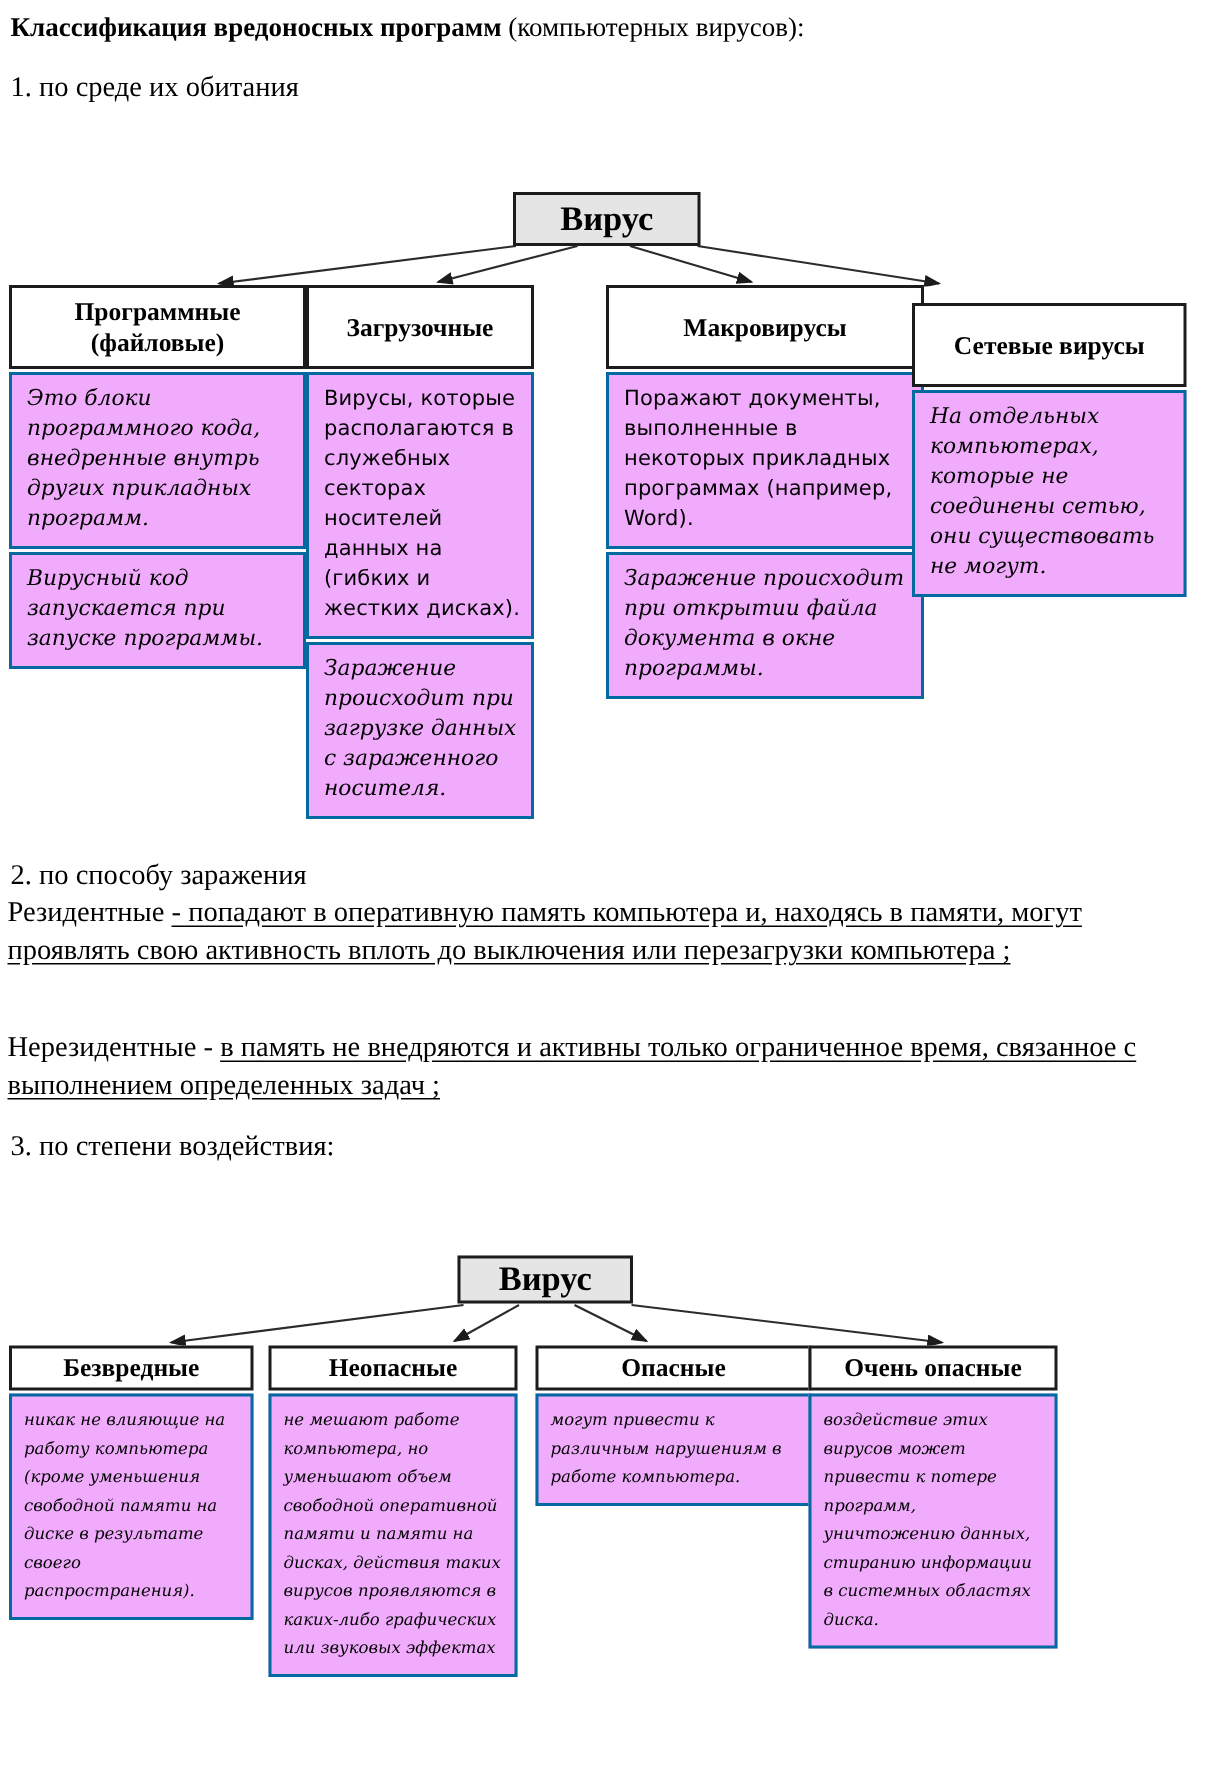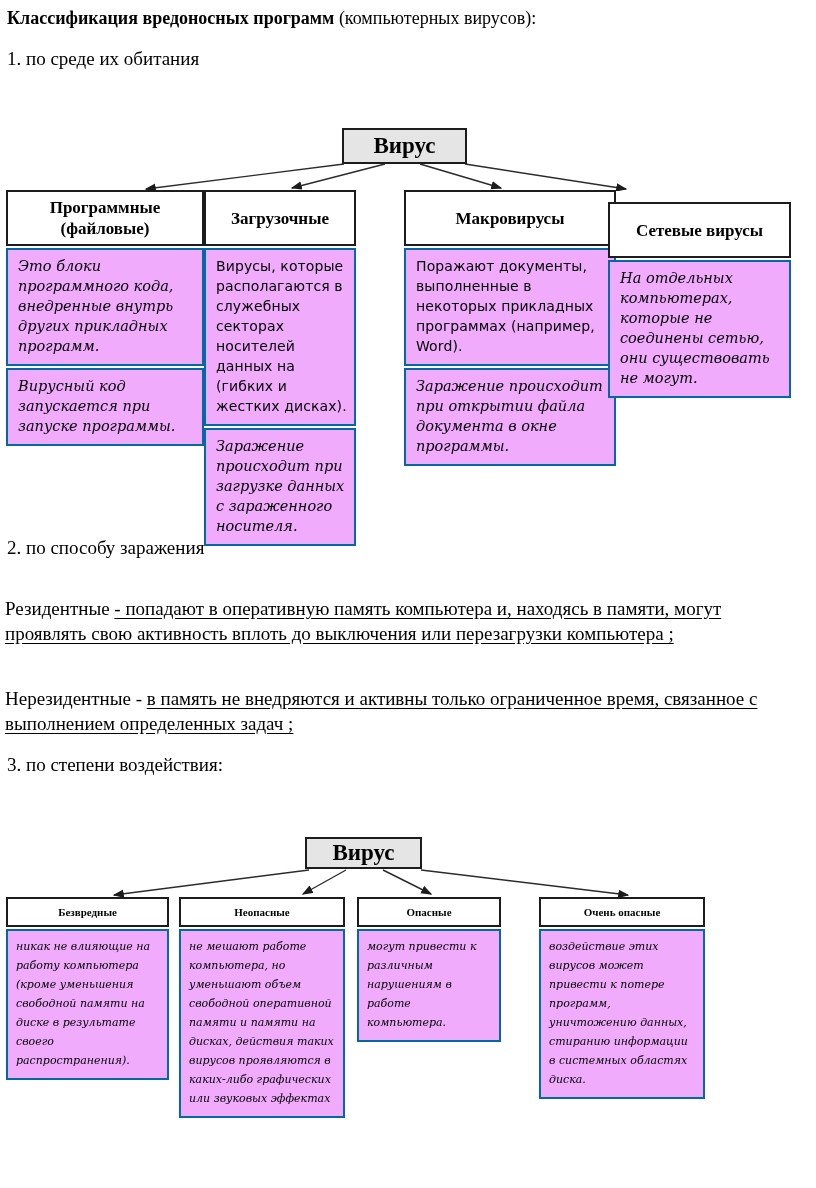--- a/index.html
+++ b/index.html
@@ -23,21 +23,21 @@
   }
   .arrows { position:absolute; left:0; }
   .col { position:absolute; }
   .hdr {
     border:2px solid #1c1c1c; background:#fff;
     display:flex; align-items:center; justify-content:center; text-align:center;
     font-weight:bold; font-family:"Liberation Serif", serif;
     padding:2px 4px;
   }
   .d1 .hdr { min-height:56px; font-size:17px; line-height:21px; }
-  .d2 .hdr { min-height:30px; font-size:11px; line-height:20px; }
+  .d2 .hdr { min-height:30px; font-size:17px; line-height:20px; }
   .cell {
     border:2px solid #0369a1; background:#f0abfc; margin-top:2px;
     padding:6px 6px 8px 10px;
   }
   .t-italic { font-style:italic; font-family:"DejaVu Serif", serif; font-size:14.5px; line-height:20px; }
   .d2 .t-italic { font-size:11px; line-height:19px; padding:6px 6px 8px 8px; }
   .t-plain { font-family:"DejaVu Sans", sans-serif; font-size:14px; line-height:20px; letter-spacing:0.1px; }
   .mh150 { min-height:150px; }
 </style>
 </head>
@@ -81,21 +81,21 @@
       <div class="cell t-plain">Поражают документы, выполненные в некоторых прикладных программах (например, Word).</div>
       <div class="cell t-italic">Заражение происходит при открытии файла документа в окне программы.</div>
     </div>
 
     <div class="col" style="left:608px; top:190px; width:183px;margin-top:12px;">
       <div class="hdr">Сетевые вирусы</div>
       <div class="cell t-italic">На отдельных компьютерах, которые не соединены сетью, они существовать не могут.</div>
     </div>
   </div>
 
-  <div class="section-label" style="top:536px;">2. по способу заражения</div>
+  <div class="section-label" style="top:572px;">2. по способу заражения</div>
 
   <div class="para" style="top:596px;"><span>Резидентные </span><span class="ul">- попадают в оперативную память компьютера и, находясь в памяти, могут проявлять свою активность вплоть до выключения или перезагрузки компьютера ;</span></div>
 
   <div class="para" style="top:686px;"><span>Нерезидентные - </span><span class="ul">в память не внедряются и активны только ограниченное время, связанное с выполнением определенных задач ;</span></div>
 
   <div class="section-label" style="top:753px;">3. по степени воздействия:</div>
 
   <div class="d2">
     <div class="root-box" style="left:305px; top:837px; width:117px; height:32px;">Вирус</div>
 
@@ -114,21 +114,21 @@
     <div class="col" style="left:6px; top:897px; width:163px;">
       <div class="hdr">Безвредные</div>
       <div class="cell t-italic">никак не влияющие на работу компьютера (кроме уменьшения свободной памяти на диске в результате своего распространения).</div>
     </div>
 
     <div class="col" style="left:179px; top:897px; width:166px;">
       <div class="hdr">Неопасные</div>
       <div class="cell t-italic">не мешают работе компьютера, но уменьшают объем свободной оперативной памяти и памяти на дисках, действия таких вирусов проявляются в каких-либо графических или звуковых эффектах</div>
     </div>
 
-    <div class="col" style="left:357px; top:897px; width:144px;">
+    <div class="col" style="left:357px; top:897px; width:184px;">
       <div class="hdr">Опасные</div>
       <div class="cell t-italic">могут привести к различным нарушениям в работе компьютера.</div>
     </div>
 
     <div class="col" style="left:539px; top:897px; width:166px;">
       <div class="hdr">Очень опасные</div>
       <div class="cell t-italic">воздействие этих вирусов может привести к потере программ, уничтожению данных, стиранию информации в системных областях диска.</div>
     </div>
   </div>
 

